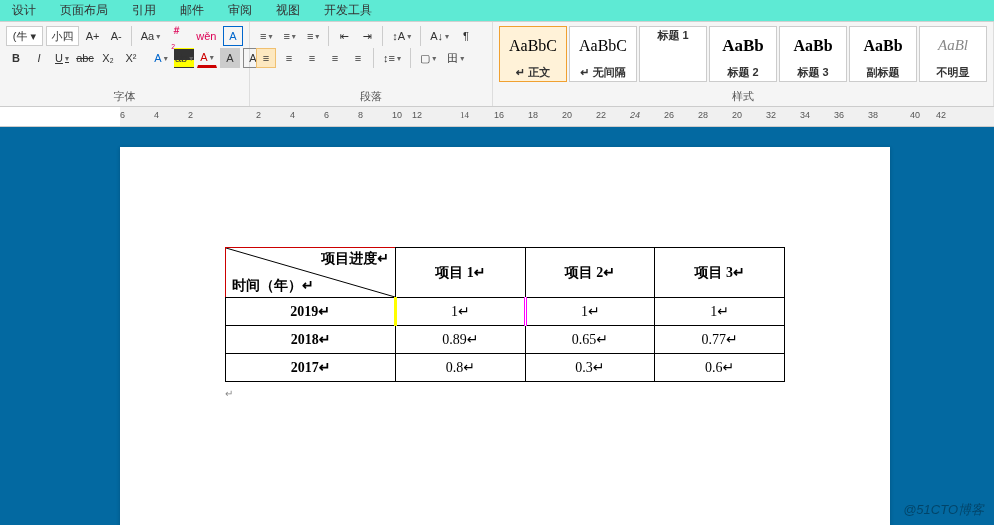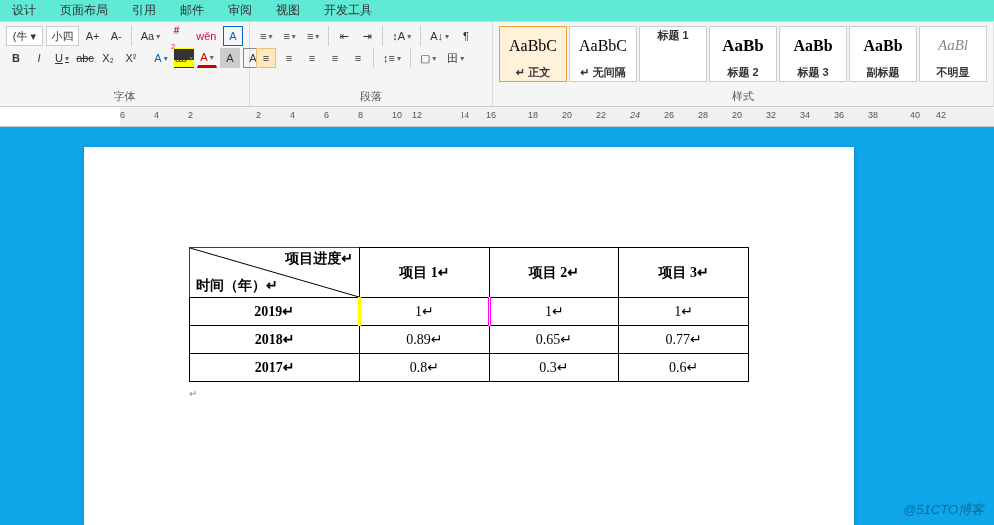--- a/index.html
+++ b/index.html
@@ -116,23 +116,23 @@
       font-size: 9px;
       color: #555;
     }
     .ruler-tick {
       position: absolute;
       top: 3px;
       font-size: 9px;
     }
 
     .document-area {
-      background: #0ea5e9;
+      background: #0369a1;
       height: 398px;
-      padding: 20px 0 0 84px;
+      padding: 20px 0 0 120px;
       position: relative;
     }
     .page {
       background: #fff;
       width: 770px;
       height: 380px;
       box-shadow: 0 1px 4px rgba(0,0,0,0.2);
       padding: 100px 105px 0 105px;
       position: relative;
     }
@@ -305,21 +305,21 @@
       <span class="ruler-tick" style="left: 34px;">4</span>
       <span class="ruler-tick" style="left: 68px;">2</span>
       <span class="ruler-tick" style="left: 102px;"></span>
       <span class="ruler-tick" style="left: 136px;">2</span>
       <span class="ruler-tick" style="left: 170px;">4</span>
       <span class="ruler-tick" style="left: 204px;">6</span>
       <span class="ruler-tick" style="left: 238px;">8</span>
       <span class="ruler-tick" style="left: 272px;">10</span>
       <span class="ruler-tick" style="left: 292px;">12</span>
       <span class="ruler-tick" style="left: 340px; font-family: Liberation Serif, serif;">14</span>
-      <span class="ruler-tick" style="left: 366px;">16</span>
+      <span class="ruler-tick" style="left: 374px;">16</span>
       <span class="ruler-tick" style="left: 408px;">18</span>
       <span class="ruler-tick" style="left: 442px;">20</span>
       <span class="ruler-tick" style="left: 476px;">22</span>
       <span class="ruler-tick" style="left: 510px; font-style: italic;">24</span>
       <span class="ruler-tick" style="left: 544px;">26</span>
       <span class="ruler-tick" style="left: 578px;">28</span>
       <span class="ruler-tick" style="left: 612px;">20</span>
       <span class="ruler-tick" style="left: 646px;">32</span>
       <span class="ruler-tick" style="left: 680px;">34</span>
       <span class="ruler-tick" style="left: 714px;">36</span>

